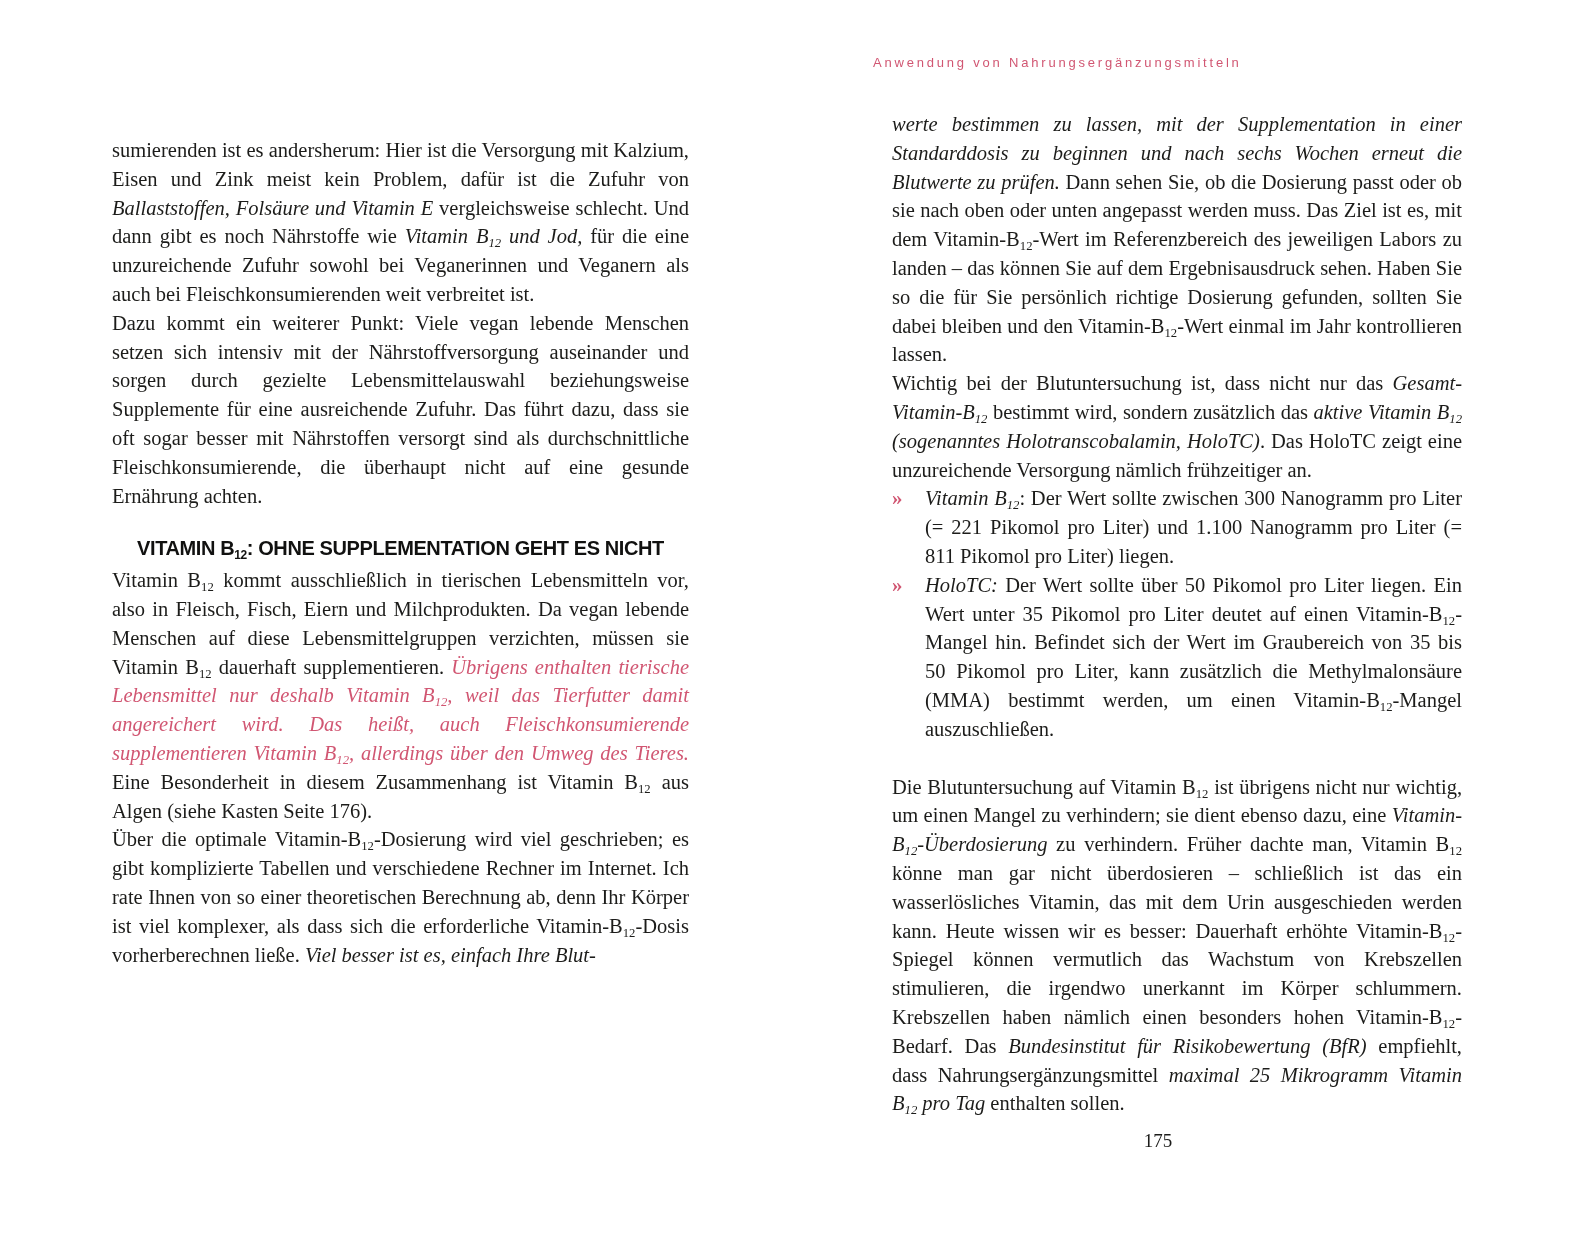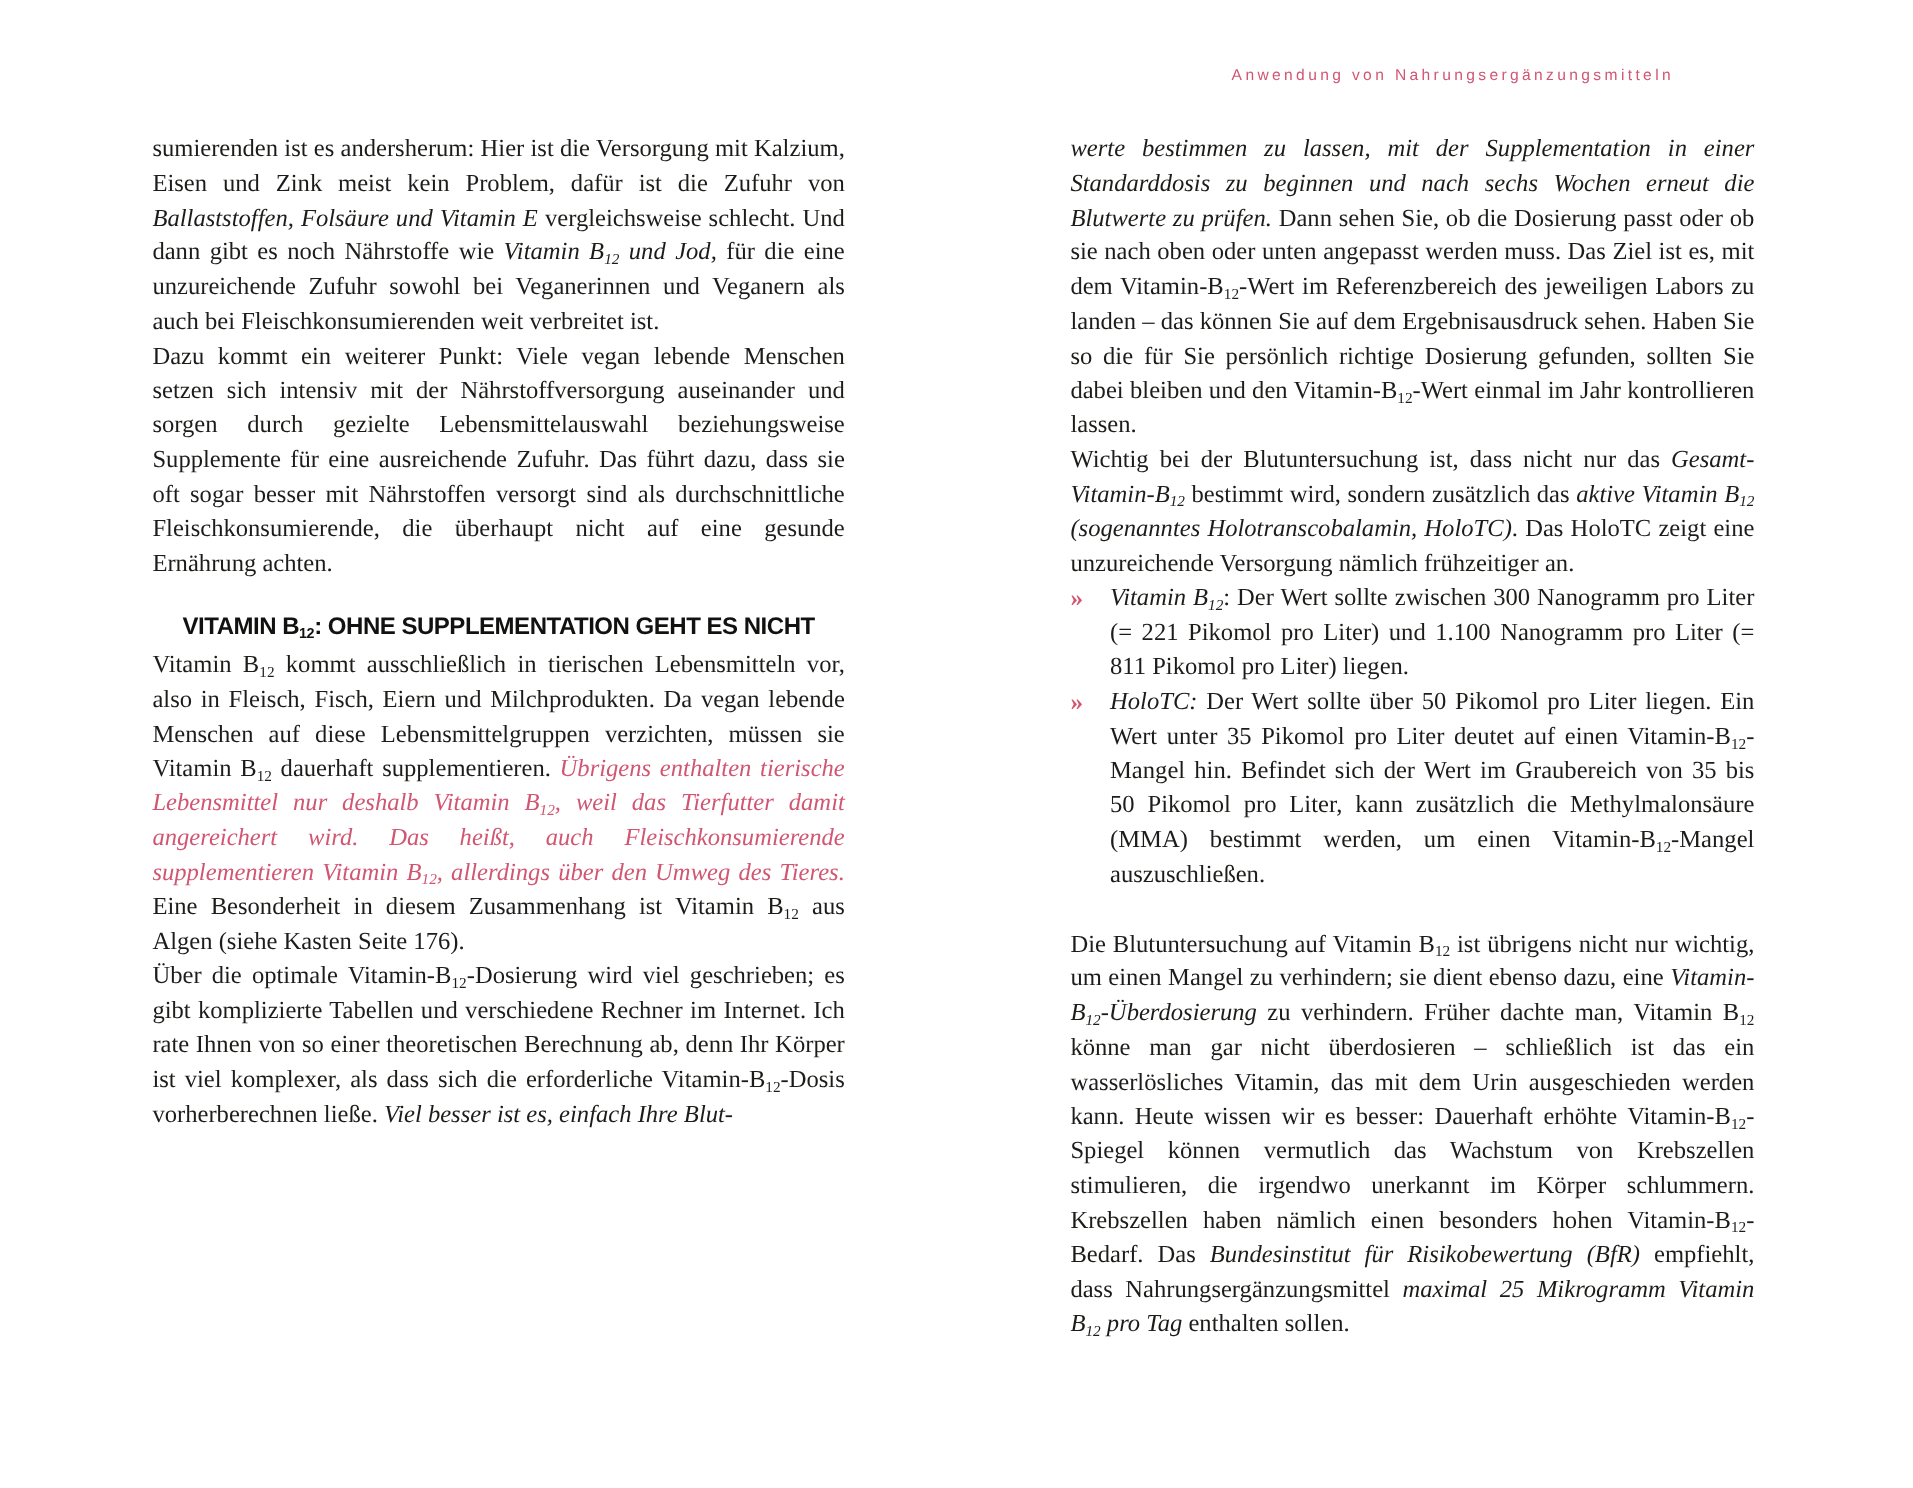--- a/index.html
+++ b/index.html
@@ -17,21 +17,21 @@
 
   .text-block{
     position:absolute;
     top:110px;
     font-size:20.5px;
     line-height:28.8px;
     text-align:justify;
     hyphens:auto;
     -webkit-hyphens:auto;
   }
-  .text-block-left{left:127px;width:577px;}
+  .text-block-left{left:112px;width:577px;margin-top:26px;}
   .text-block-right{left:892px;width:570px;}
 
   .para{text-align:justify;}
   .para:last-child{}
 
   .heading{
     font-family:"Liberation Sans", sans-serif;
     font-weight:700;
     font-size:20px;
     letter-spacing:-0.4px;
@@ -58,23 +58,23 @@
     top:0;
     color:var(--accent);
     font-weight:700;
     font-size:21px;
   }
   .spacer{height:29px;}
 
   .running-head{
     position:absolute;
     top:55px;
-    left:825px;
+    left:873px;
     width:570px;
-    text-align:right;
+    text-align:left;
     font-family:"Liberation Sans", sans-serif;
     font-size:13px;
     letter-spacing:2.8px;
     color:var(--accent);
   }
 
   .page-number{
     position:absolute;
     top:1130px;
     font-size:19px;
@@ -102,14 +102,15 @@
   <div class="text-block text-block-right">
       <div class="para"><span class="seg i">werte bestimmen zu lassen, mit der Supplementation in einer Standarddosis zu beginnen und nach sechs Wochen erneut die Blutwerte zu prüfen.</span><span class="seg"> Dann sehen Sie, ob die Dosierung passt oder ob sie nach oben oder unten angepasst werden muss. Das Ziel ist es, mit dem Vitamin-B</span><span class="seg sub">12</span><span class="seg">-Wert im Referenzbereich des jeweiligen Labors zu landen – das können Sie auf dem Ergebnisausdruck sehen. Haben Sie so die für Sie persönlich richtige Dosierung gefunden, sollten Sie dabei bleiben und den Vitamin-B</span><span class="seg sub">12</span><span class="seg">-Wert einmal im Jahr kontrollieren lassen.</span></div>
       <div class="para"><span class="seg">Wichtig bei der Blutuntersuchung ist, dass nicht nur das </span><span class="seg i">Gesamt-Vitamin-B</span><span class="seg sub i">12</span><span class="seg"> bestimmt wird, sondern zusätzlich das </span><span class="seg i">aktive Vitamin B</span><span class="seg sub i">12</span><span class="seg i"> (sogenanntes Holotranscobalamin, HoloTC)</span><span class="seg">. Das HoloTC zeigt eine unzureichende Versorgung nämlich frühzeitiger an.</span></div>
       <div class="bullet"><span class="marker">»</span><span class="bullet-body"><span class="seg i">Vitamin B</span><span class="seg sub i">12</span><span class="seg">: Der Wert sollte zwischen 300 Nanogramm pro Liter (= 221 Pikomol pro Liter) und 1.100 Nanogramm pro Liter (= 811 Pikomol pro Liter) liegen.</span></span></div>
       <div class="bullet"><span class="marker">»</span><span class="bullet-body"><span class="seg i">HoloTC:</span><span class="seg"> Der Wert sollte über 50 Pikomol pro Liter liegen. Ein Wert unter 35 Pikomol pro Liter deutet auf einen Vitamin-B</span><span class="seg sub">12</span><span class="seg">-Mangel hin. Befindet sich der Wert im Graubereich von 35 bis 50 Pikomol pro Liter, kann zusätzlich die Methylmalonsäure (MMA) bestimmt werden, um einen Vitamin-B</span><span class="seg sub">12</span><span class="seg">-Mangel auszuschließen.</span></span></div>
       <div class="spacer"></div>
       <div class="para"><span class="seg">Die Blutuntersuchung auf Vitamin B</span><span class="seg sub">12</span><span class="seg"> ist übrigens nicht nur wichtig, um einen Mangel zu verhindern; sie dient ebenso dazu, eine </span><span class="seg i">Vitamin-B</span><span class="seg sub i">12</span><span class="seg i">-Überdosierung</span><span class="seg"> zu verhindern. Früher dachte man, Vitamin B</span><span class="seg sub">12</span><span class="seg"> könne man gar nicht überdosieren – schließlich ist das ein wasserlösliches Vitamin, das mit dem Urin ausgeschieden werden kann. Heute wissen wir es besser: Dauerhaft erhöhte Vitamin-B</span><span class="seg sub">12</span><span class="seg">-Spiegel können vermutlich das Wachstum von Krebszellen stimulieren, die irgendwo unerkannt im Körper schlummern. Krebszellen haben nämlich einen besonders hohen Vitamin-B</span><span class="seg sub">12</span><span class="seg">-Bedarf. Das </span><span class="seg i">Bundesinstitut für Risikobewertung (BfR)</span><span class="seg"> empfiehlt, dass Nahrungsergänzungsmittel </span><span class="seg i">maximal 25 Mikrogramm Vitamin B</span><span class="seg sub i">12</span><span class="seg i"> pro Tag</span><span class="seg"> enthalten sollen.</span></div>
     </div>
 
 
+  <div class="page-number page-number-right">175</div>
 
 </div>
 
 </body></html>

